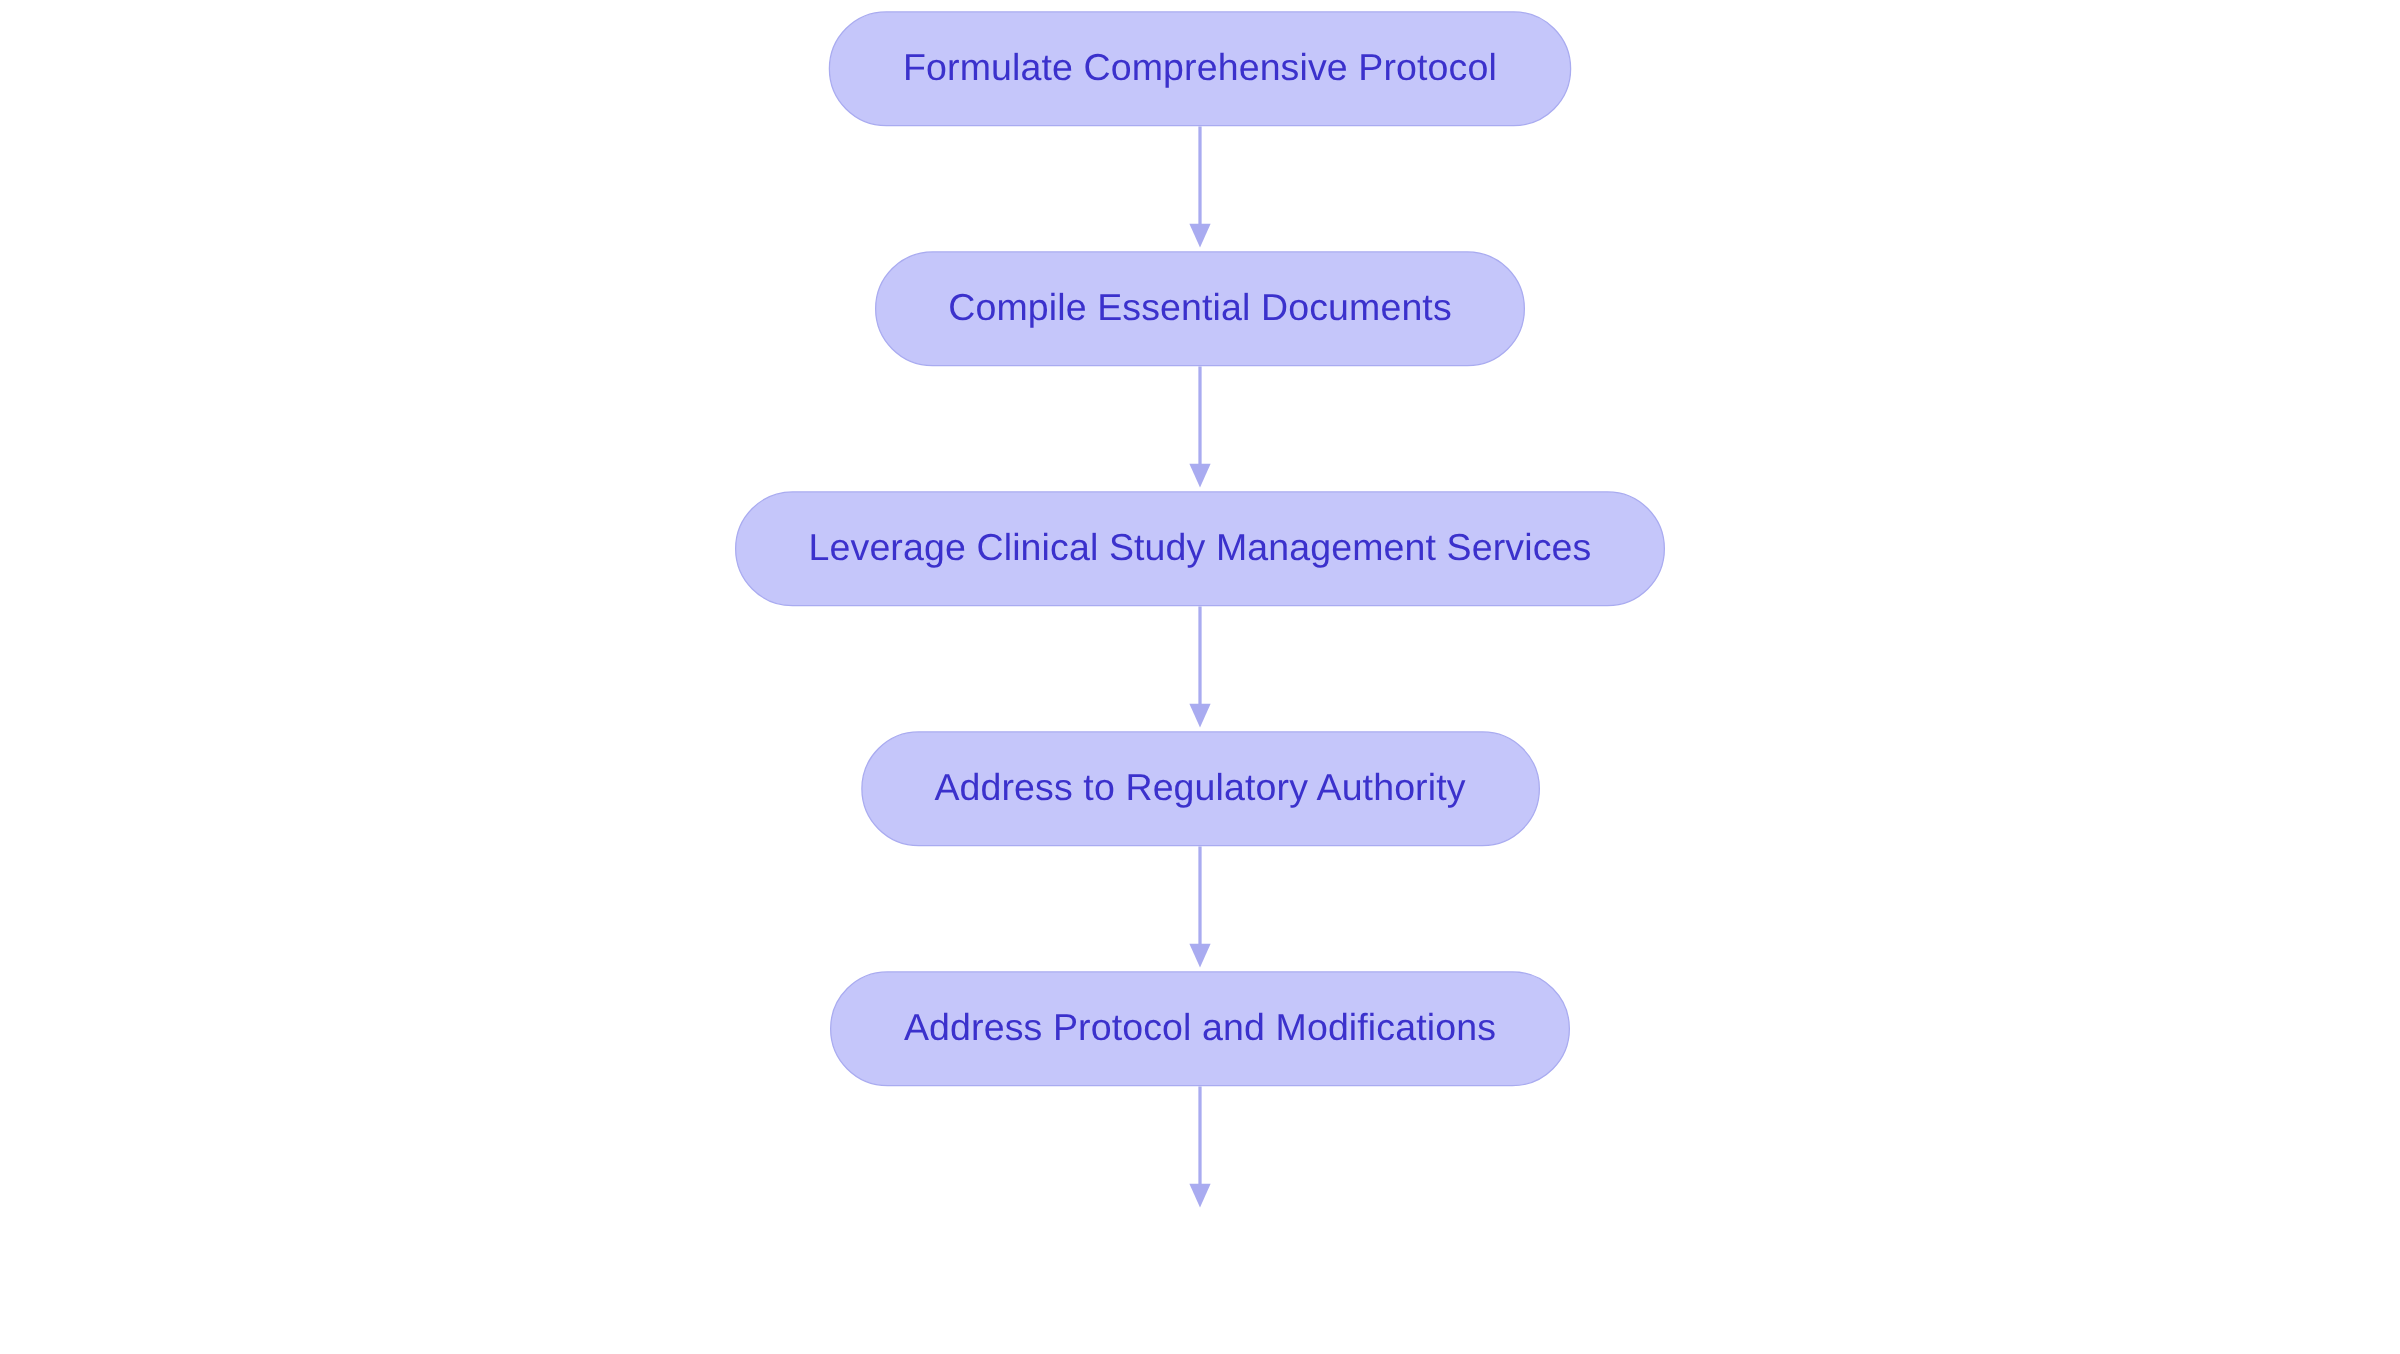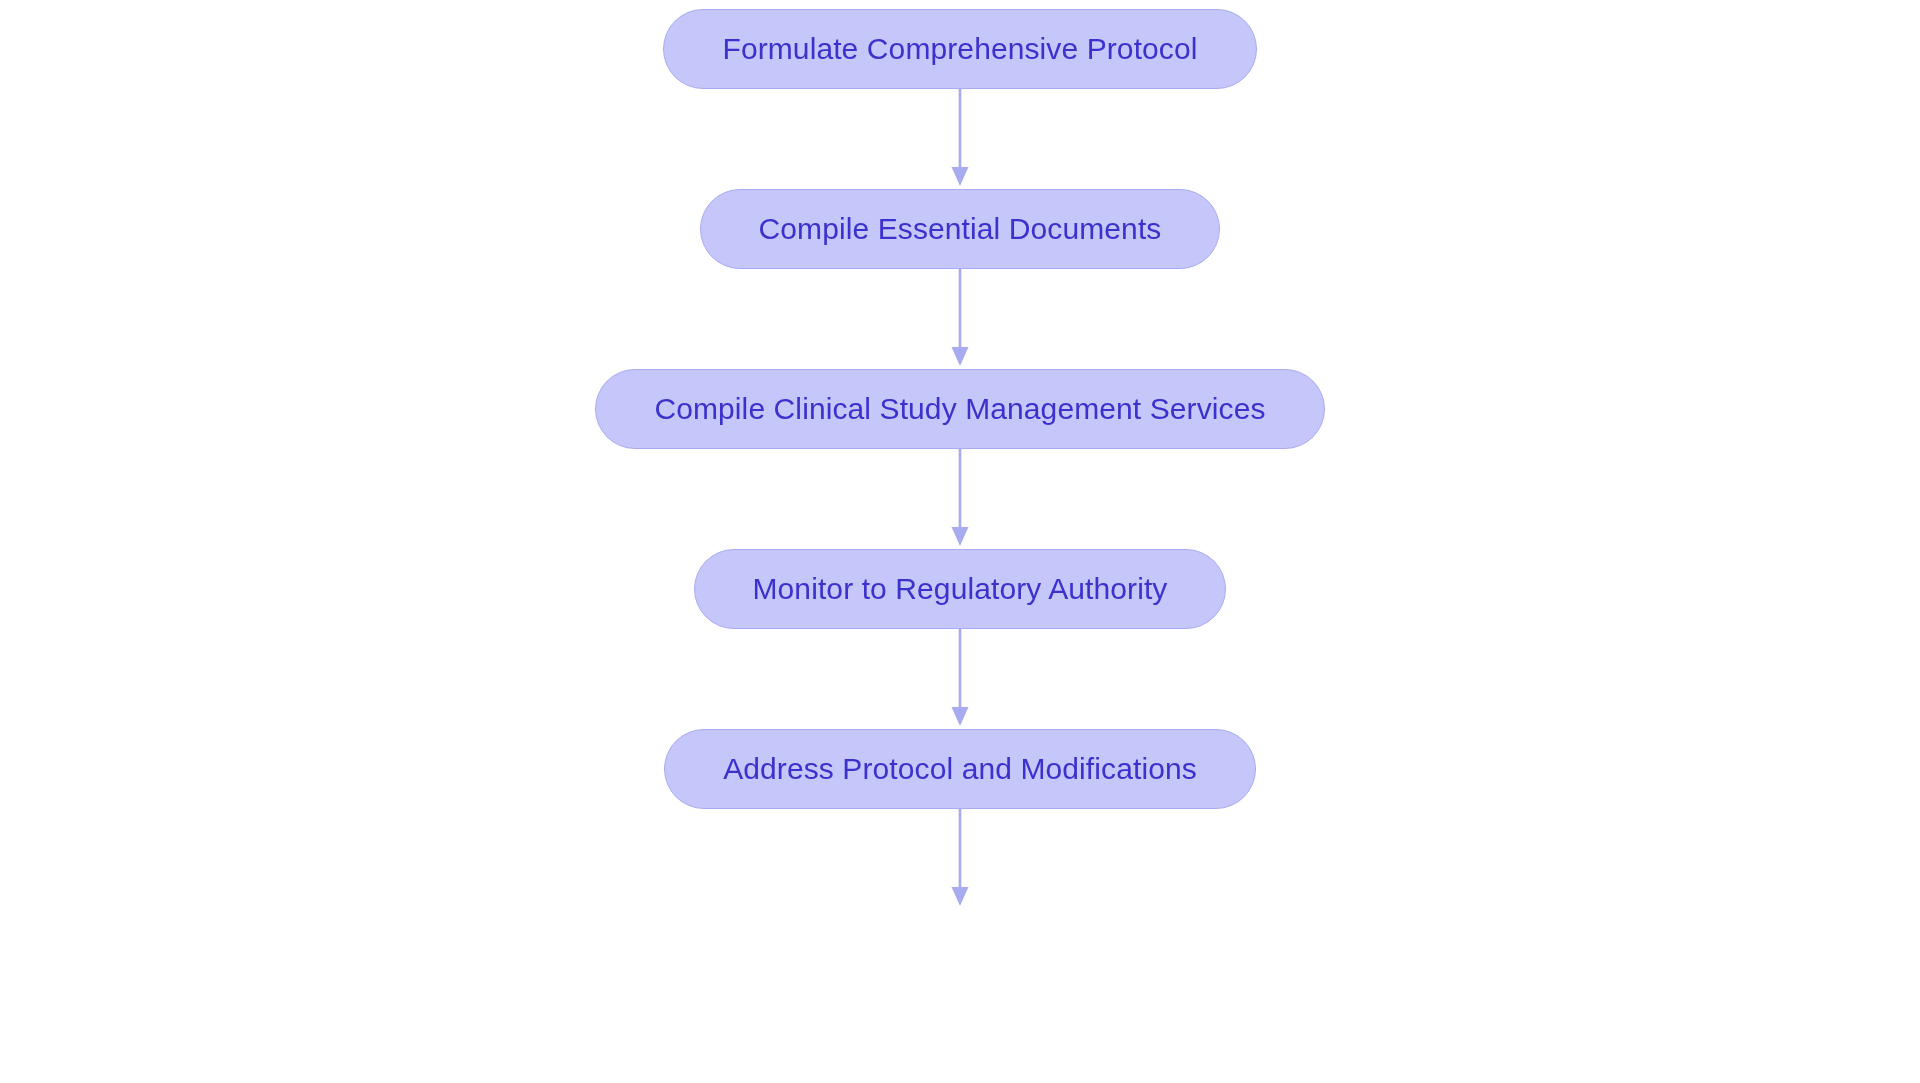--- a/index.html
+++ b/index.html
@@ -43,21 +43,21 @@
     border-radius: 999px;
     color: #3b31cc;
     font-size: 30px;
     line-height: 1;
     letter-spacing: 0.1px;
     display: flex;
     align-items: center;
     justify-content: center;
     box-sizing: border-box;
     white-space: nowrap;
-    height: 80px;
+    height: 92px;
     padding: 0 58px;
     user-select: none;
   }
 
   
   .flow-connector {
     width: 20px;
     height: 100px;
     display: block;
     flex: 0 0 auto;
@@ -88,30 +88,30 @@
     <div class="flow-node">
       <span>Compile Essential Documents</span>
     </div>
 
     <svg class="flow-connector" viewBox="0 0 20 100" aria-hidden="true">
       <line class="conn-line" x1="10" y1="0" x2="10" y2="80"></line>
       <polygon class="conn-head" points="10,97 1.5,78 18.5,78"></polygon>
     </svg>
 
     <div class="flow-node">
-      <span>Compile Clinical Study Management Services</span>
+      <span>Leverage Clinical Study Management Services</span>
     </div>
 
     <svg class="flow-connector" viewBox="0 0 20 100" aria-hidden="true">
       <line class="conn-line" x1="10" y1="0" x2="10" y2="80"></line>
       <polygon class="conn-head" points="10,97 1.5,78 18.5,78"></polygon>
     </svg>
 
     <div class="flow-node">
-      <span>Monitor to Regulatory Authority</span>
+      <span>Address to Regulatory Authority</span>
     </div>
 
     <svg class="flow-connector" viewBox="0 0 20 100" aria-hidden="true">
       <line class="conn-line" x1="10" y1="0" x2="10" y2="80"></line>
       <polygon class="conn-head" points="10,97 1.5,78 18.5,78"></polygon>
     </svg>
 
     <div class="flow-node">
       <span>Address Protocol and Modifications</span>
     </div>

